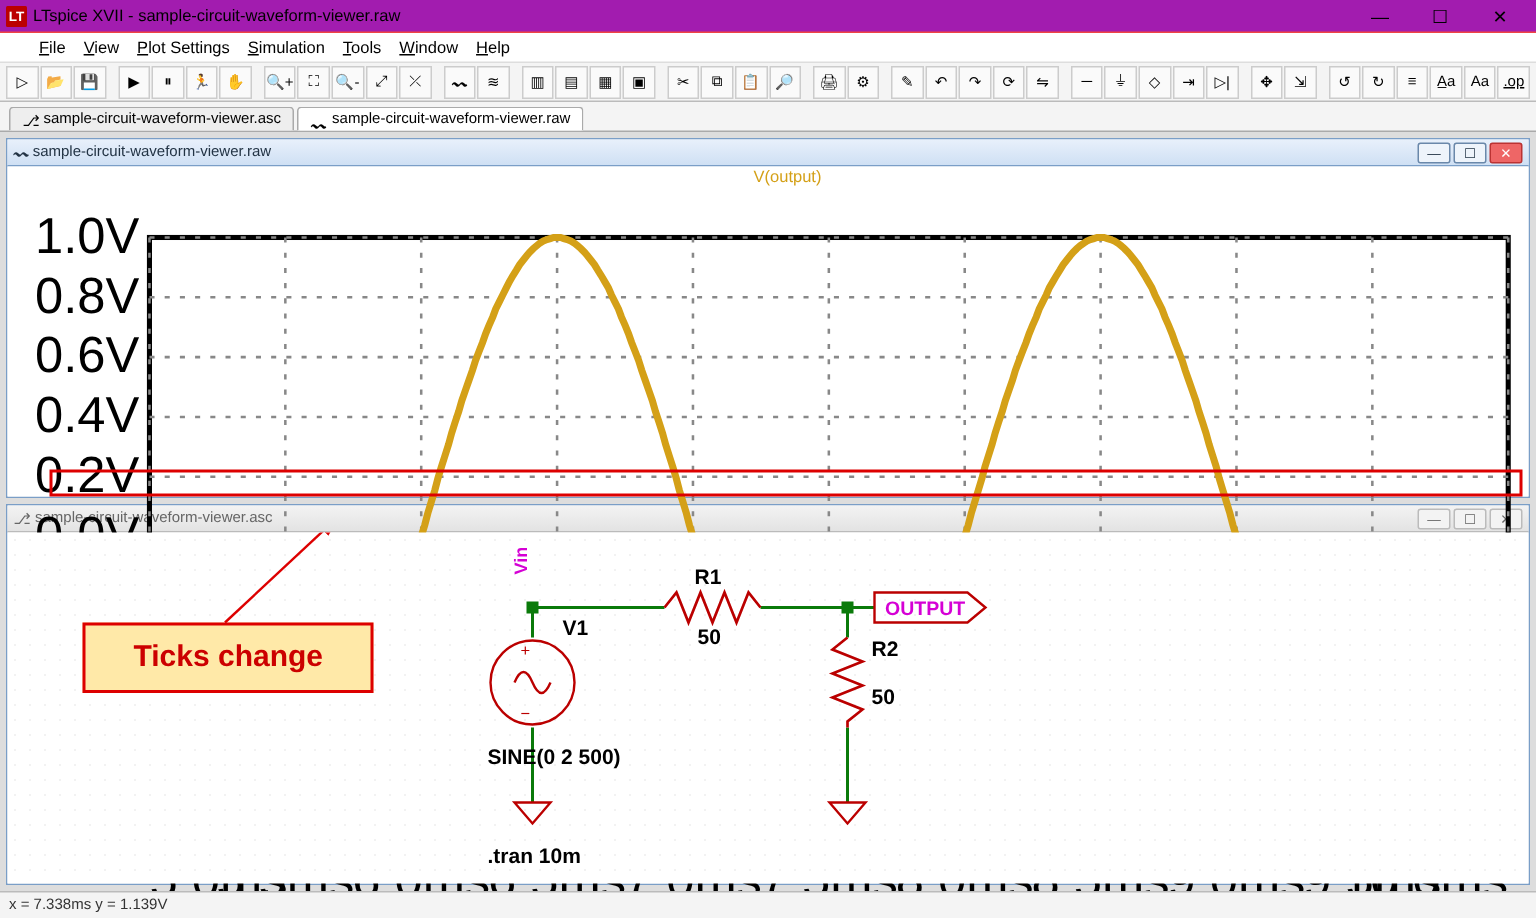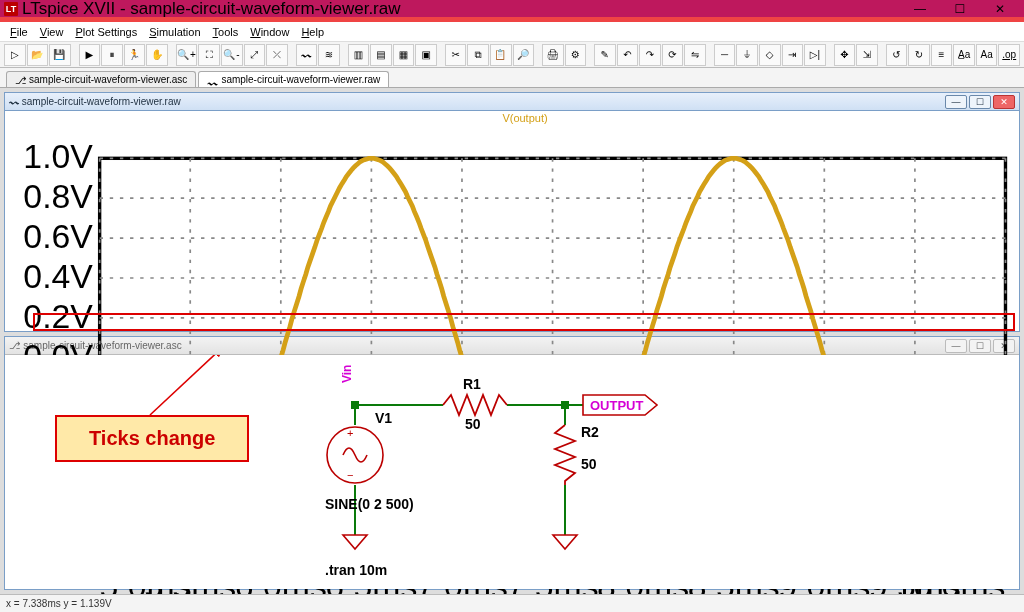--- a/index.html
+++ b/index.html
@@ -1,27 +1,27 @@
 <!DOCTYPE html>
 <html><head>
 <meta charset="utf-8">
 <style>
   * { box-sizing: border-box; margin: 0; padding: 0; }
   html, body { width: 1024px; height: 612px; font-family: "Segoe UI", Tahoma, sans-serif; font-size: 11px; background: #f0f0f0; overflow: hidden; }
   .window { width: 100%; height: 100%; display: flex; flex-direction: column; background: #fff; }
 
   
-  .titlebar { height: 22px; display: flex; align-items: center; padding: 0 4px; background: #be185d; border-bottom: 5px solid #ef4444; }
+  .titlebar { height: 22px; display: flex; align-items: center; padding: 0 4px; background: #a21caf; border-bottom: 1px solid #ef4444; }
   .app-icon { width: 14px; height: 14px; background: #b00; color: #fff; font-size: 9px; font-weight: bold; display: inline-flex; align-items: center; justify-content: center; margin-right: 4px; border-radius: 1px; }
-  .titlebar .title { flex: 1; color: #000; font-size: 17px; }
+  .titlebar .title { flex: 1; color: #000; font-size: 11px; }
   .winctrl { display: flex; gap: 0; }
   .winctrl button { width: 40px; height: 22px; border: none; background: transparent; font-size: 12px; cursor: default; }
 
   
-  .menubar { height: 20px; display: flex; align-items: center; padding: 0 4px; background: #fff; border-bottom: 1px solid #ddd; gap: 0; }
+  .menubar { height: 20px; display: flex; align-items: center; padding: 0 20px; background: #fff; border-bottom: 1px solid #ddd; gap: 0; }
   .menubar .menu { padding: 2px 6px; cursor: default; }
   .menubar .menu u { text-decoration: underline; }
 
   
   .toolbar { height: 26px; display: flex; align-items: center; padding: 2px 4px; background: #f4f4f4; border-bottom: 1px solid #bbb; gap: 1px; }
   .tbtn { width: 22px; height: 22px; border: 1px solid #ccc; background: #fafafa; display: inline-flex; align-items: center; justify-content: center; font-size: 12px; cursor: default; }
   .tsep { width: 6px; height: 20px; }
 
   
   .doctabs { height: 20px; display: flex; align-items: end; padding: 0 6px; background: #f4f4f4; border-bottom: 1px solid #aaa; gap: 2px; }

